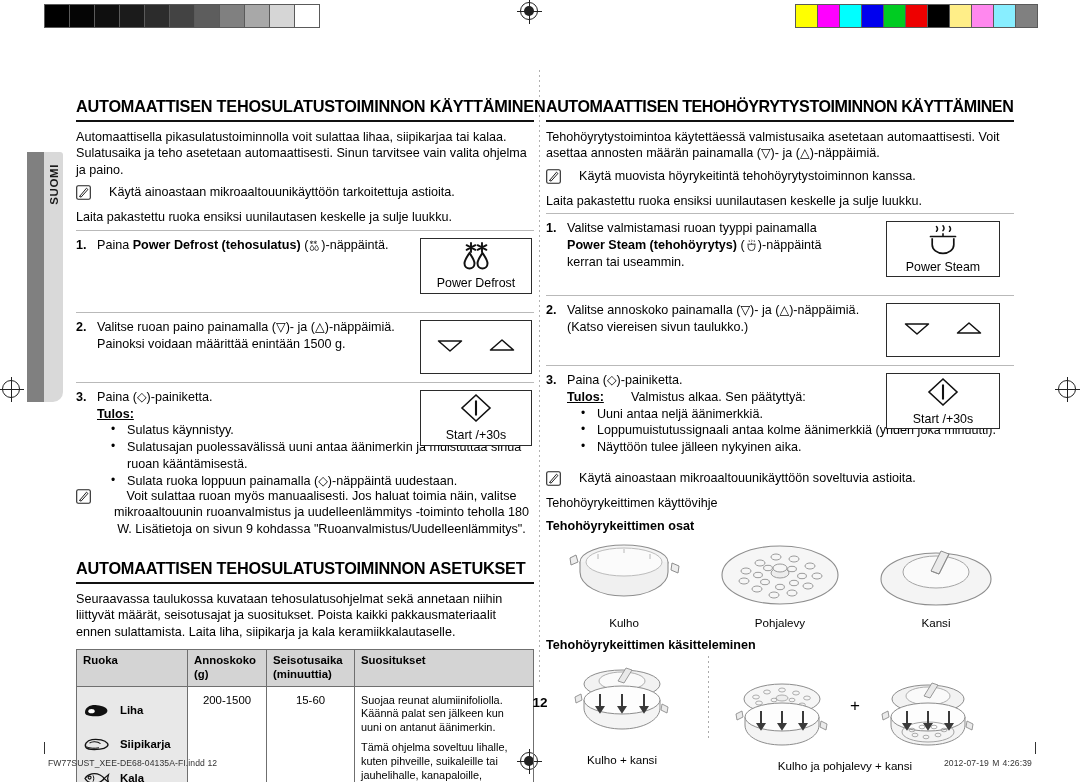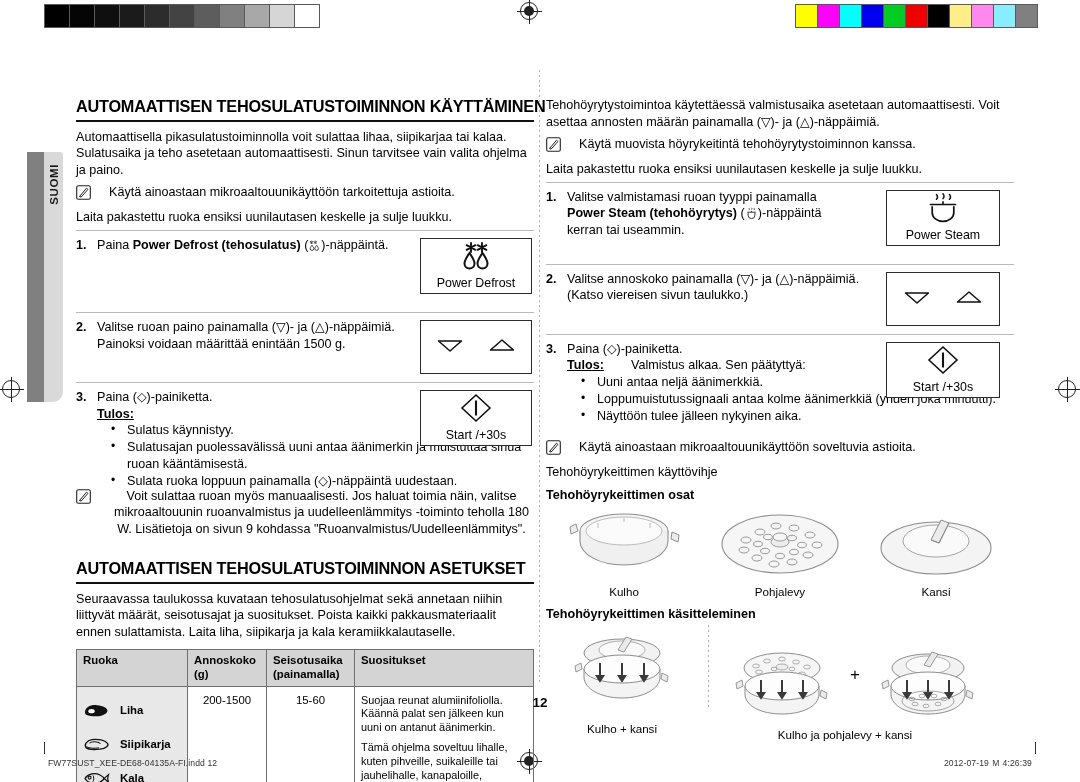--- a/index.html
+++ b/index.html
@@ -309,21 +309,21 @@
         <tr>
           <th style="width:98px;">
             <div>Ruoka</div>
           </th>
           <th style="width:66px;">
             <div>Annoskoko</div>
             <div>(g)</div>
           </th>
           <th style="width:75px;">
             <div>Seisotusaika</div>
-            <div>(painamalla)</div>
+            <div>(minuuttia)</div>
           </th>
           <th>
             <div>Suositukset</div>
           </th>
         </tr>
       </thead>
       <tbody>
         <tr>
           <td class="foodcell">
             <div class="foodrow">
@@ -363,20 +363,21 @@
             <p>Suojaa reunat alumiinifoliolla. Käännä palat sen jälkeen kun uuni on antanut äänimerkin.</p>
             <p>Tämä ohjelma soveltuu lihalle, kuten pihveille, suikaleille tai jauhelihalle, kanapaloille, kokonaiselle kanalle tai kalafileille.</p>
           </td>
         </tr>
       </tbody>
     </table>
   </div>
 
   <div class="col col-right">
 
+    <h1 class="sect">AUTOMAATTISEN TEHOHÖYRYTYSTOIMINNON KÄYTTÄMINEN</h1>
 
     <p class="body">Tehohöyrytystoimintoa käytettäessä valmistusaika asetetaan automaattisesti. Voit asettaa annosten määrän painamalla (▽)- ja (△)-näppäimiä.</p>
 
     <div class="note">
       <span class="nicon">
         <svg width="15" height="15" viewBox="0 0 15 15">
             <rect x="0.7" y="0.7" width="13.6" height="13.6" rx="1.6" fill="none" stroke="#222" stroke-width="1.1"></rect>
             <path d="M3.6 11.4 L10.5 3.2 L11.9 4.5 L5.1 12.1 Z" fill="none" stroke="#222" stroke-width="1"></path>
             <path d="M3.6 11.4 L4.3 12.1" stroke="#222" stroke-width="1"></path>
           </svg>

